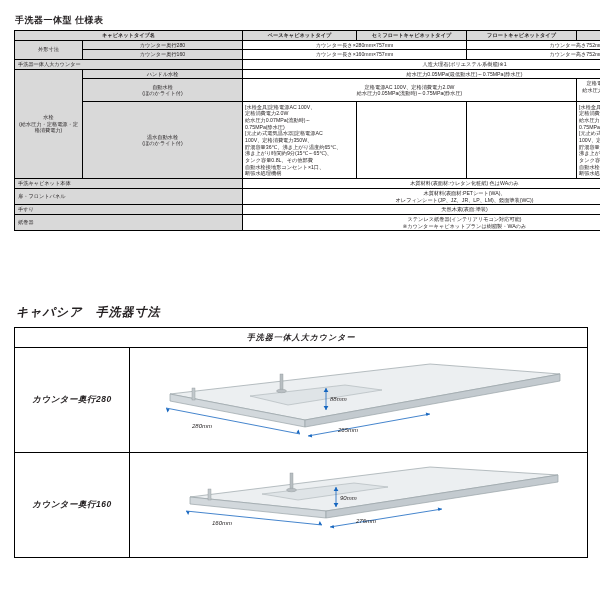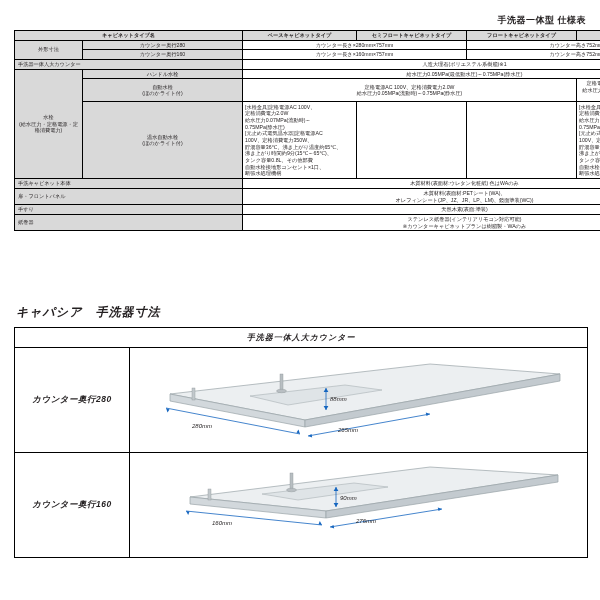--- a/index.html
+++ b/index.html
@@ -7,21 +7,21 @@
     width:600px;height:600px;
     background:#ffffff;
     font-family:"Liberation Sans","DejaVu Sans",sans-serif;
     color:#231f20;
     -webkit-font-smoothing:antialiased;
   }
   .page{position:relative;width:600px;height:600px;overflow:hidden;}
 
   
   .sec1{position:absolute;left:14px;top:14px;width:572px;}
-  .sec1-title{font-size:9px;font-weight:bold;margin:0 0 3px 1px;letter-spacing:.5px;text-align:right;}
+  .sec1-title{font-size:9px;font-weight:bold;margin:0 0 3px 1px;letter-spacing:.5px;}
   table.spec{border-collapse:collapse;width:572px;table-layout:fixed;}
   table.spec td{
     border:0.6px solid #000;
     font-size:5.2px;
     line-height:1.28;
     padding:1px 2px;
     vertical-align:middle;
     word-break:break-all;
   }
   .hdr{background:#d9d9d9;text-align:center;font-weight:bold;}

